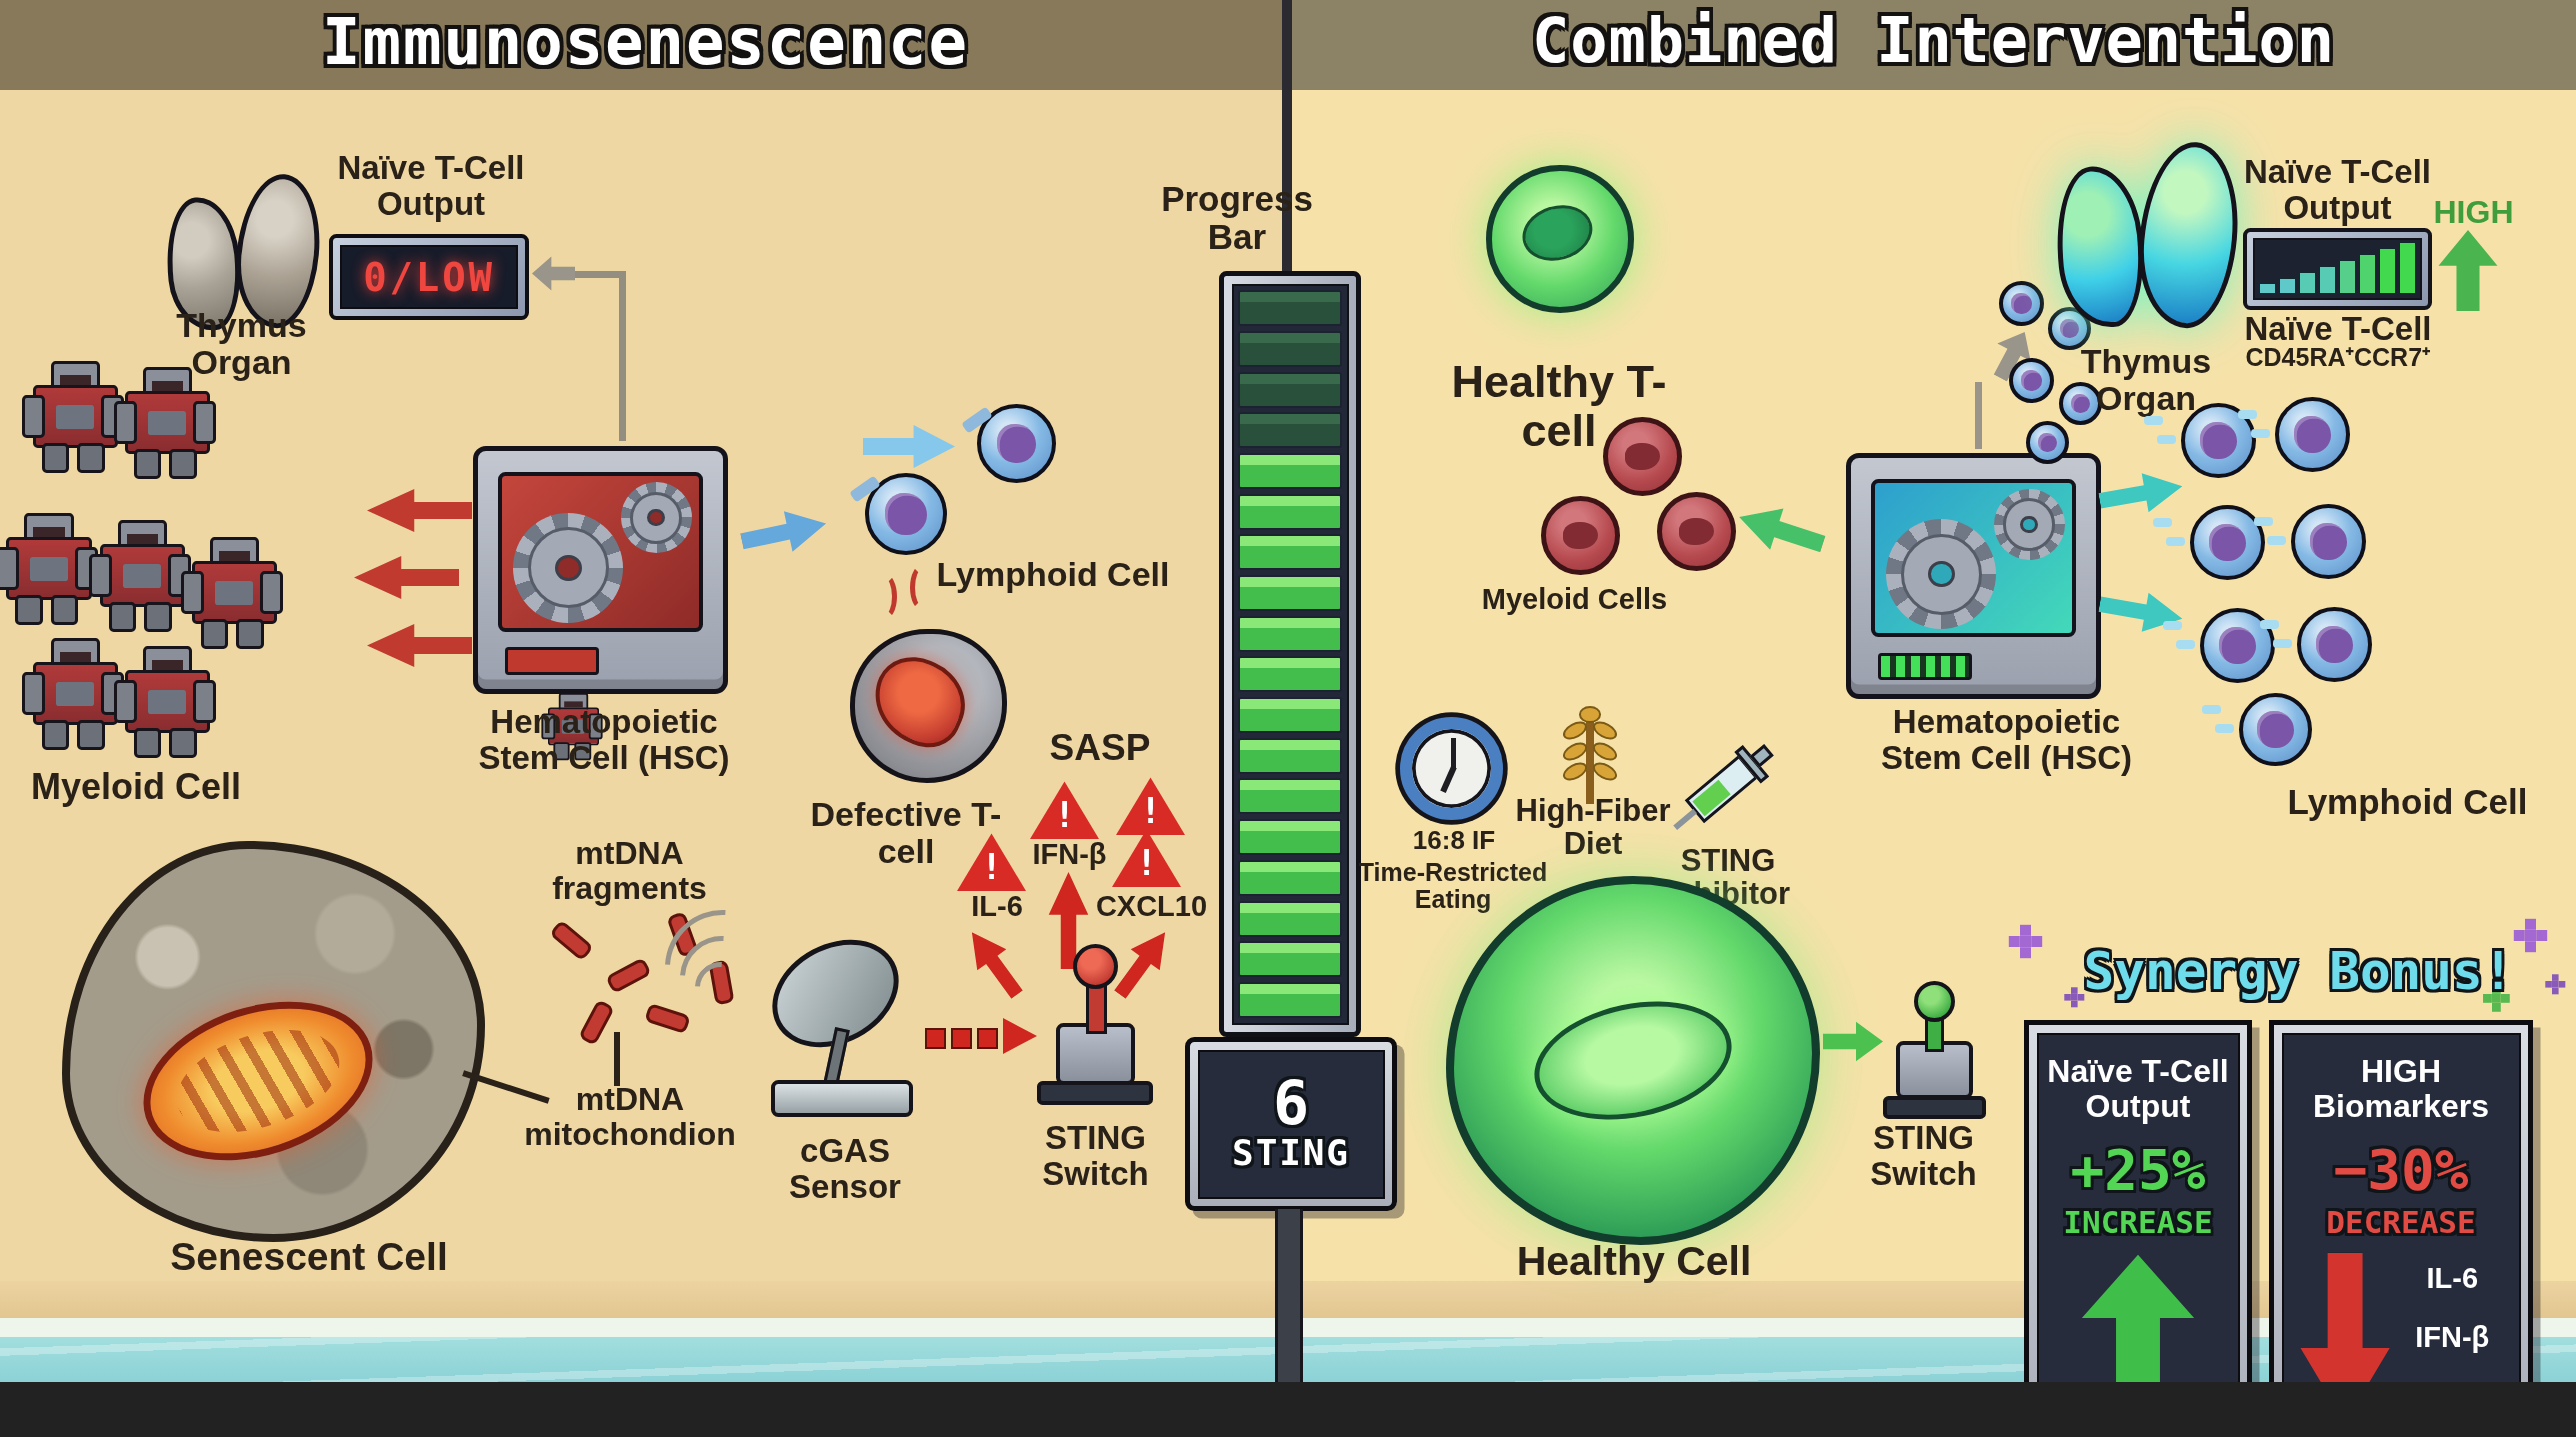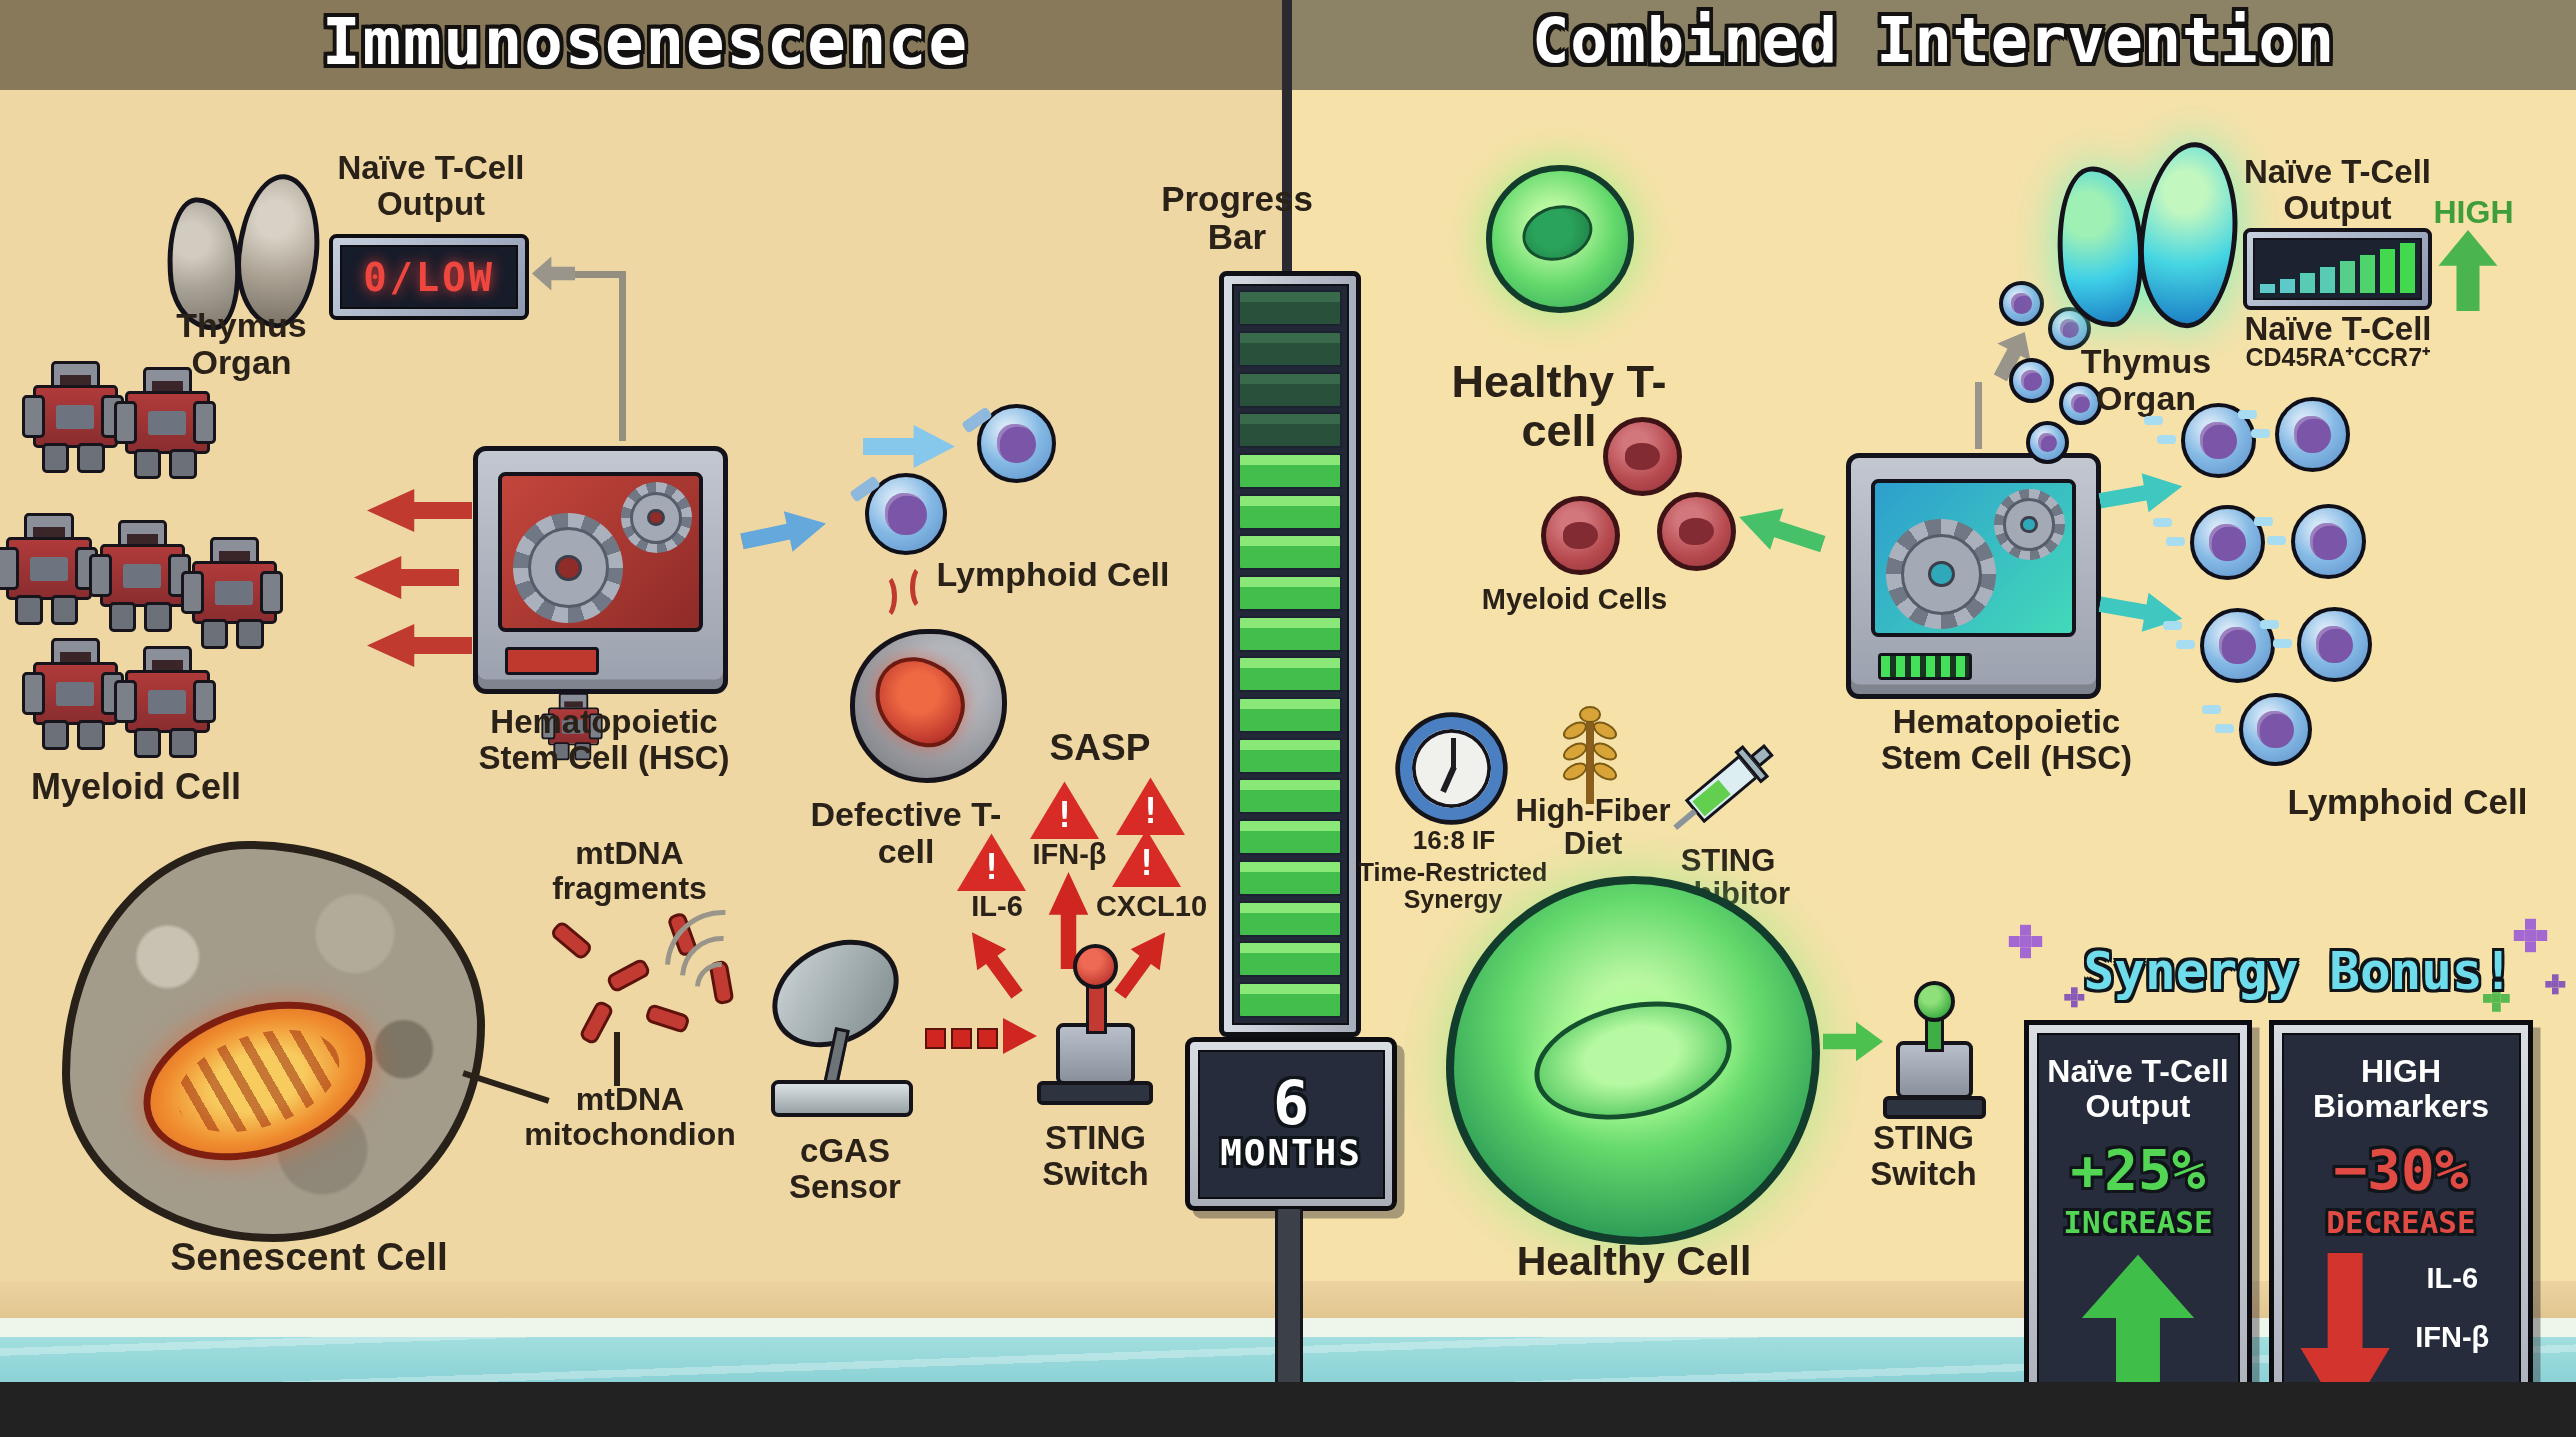--- a/index.html
+++ b/index.html
@@ -101,21 +101,21 @@
         <div class="seg"></div>
       <div class="seg"></div>
         <div class="seg"></div>
         <div class="seg"></div>
         <div class="seg"></div>
     </div>
   </div>
   <div class="card" style="left:1185px;top:1037px;width:212px;height:174px;border-radius:9.4px;">
     <div class="card-in" style="padding:5.6px;justify-content:center;">
       <div class="pixel outl3" style="font-size:60px;color:#fff;line-height:.95;">6</div>
-      <div class="pixel outl3" style="font-size:36px;color:#fff;letter-spacing:1.9px;">MONTHS</div>
+      <div class="pixel outl3" style="font-size:36px;color:#fff;letter-spacing:1.9px;">STING</div>
     </div>
   </div>
   <div class="abs" style="left:1275px;top:1209px;width:28px;height:228px;background:#3c4048;border-left:3.7px solid #17161c;border-right:3.7px solid #17161c;box-sizing:border-box;"></div>
 
   <div class="thymus" style="left:167px;top:174px;width:152px;height:167px;">
     <i class="lobe" style="left:0;top:14%;width:48%;height:80%;border-radius:48% 52% 42% 58%/60% 45% 55% 40%;transform:rotate(-6deg);background:radial-gradient(circle at 35% 30%,#d2ccc0 0 18%,#a9a296 50%,#837d71 92%);"></i>
     <i class="lobe" style="right:0;top:0;width:54%;height:92%;border-radius:50% 50% 45% 55%/55% 50% 50% 45%;transform:rotate(5deg);background:radial-gradient(circle at 42% 28%,#d8d2c6 0 16%,#aba294 52%,#7e7769 92%);"></i>
   </div>
   <div class="lbl" style="left:148px;top:307px;width:187px;font-size:34px;">Thymus Organ</div>
 
@@ -337,21 +337,21 @@
   <div class="bcell trail" style="left:2200px;top:608px;width:75px;height:75px;"></div>
   <div class="bcell trail" style="left:2297px;top:607px;width:75px;height:75px;"></div>
   <div class="bcell trail" style="left:2239px;top:693px;width:73px;height:73px;"></div>
   <div class="lbl" style="left:2286px;top:783px;width:243px;font-size:35px;">Lymphoid Cell</div>
 
   <div class="abs" style="left:1400px;top:717px;width:103px;height:103px;border-radius:50%;background:#f0f1ec;border:12px solid #4a7fc1;box-shadow:0 0 0 4.7px #15141a,inset 0 0 0 3.7px #15141a;box-sizing:border-box;">
     <i style="position:absolute;left:49%;top:12%;width:5.6px;height:40%;background:#1d1d22;"></i>
     <i style="position:absolute;left:49%;top:48%;width:5.6px;height:34%;background:#1d1d22;transform:rotate(24deg);transform-origin:top center;"></i>
   </div>
   <div class="lbl" style="left:1393px;top:826px;width:122px;font-size:26px;">16:8 IF</div>
-  <div class="lbl" style="left:1350px;top:859px;width:206px;font-size:25px;">Time-Restricted Synergy</div>
+  <div class="lbl" style="left:1350px;top:859px;width:206px;font-size:25px;">Time-Restricted Eating</div>
 
   <div class="abs" style="left:1556px;top:710px;width:67px;height:95px;">
     <i style="position:absolute;left:30px;top:3.7px;width:7.5px;height:90px;background:#8a5f1d;"></i>
     <i style="position:absolute;left:22.5px;top:-3.7px;width:22.5px;height:17px;background:#d8a437;border:2.8px solid #7a5a14;border-radius:50%;box-sizing:border-box;"></i>
     <i style="position:absolute;left:5.6px;top:13px;width:26px;height:15px;background:#d8a437;border:2.8px solid #7a5a14;border-radius:50%;transform:rotate(-28deg);box-sizing:border-box;"></i>
     <i style="position:absolute;left:36px;top:13px;width:26px;height:15px;background:#d8a437;border:2.8px solid #7a5a14;border-radius:50%;transform:rotate(28deg);box-sizing:border-box;"></i>
     <i style="position:absolute;left:5.6px;top:34px;width:26px;height:15px;background:#d8a437;border:2.8px solid #7a5a14;border-radius:50%;transform:rotate(-28deg);box-sizing:border-box;"></i>
     <i style="position:absolute;left:36px;top:34px;width:26px;height:15px;background:#d8a437;border:2.8px solid #7a5a14;border-radius:50%;transform:rotate(28deg);box-sizing:border-box;"></i>
     <i style="position:absolute;left:5.6px;top:54px;width:26px;height:15px;background:#d8a437;border:2.8px solid #7a5a14;border-radius:50%;transform:rotate(-28deg);box-sizing:border-box;"></i>
     <i style="position:absolute;left:36px;top:54px;width:26px;height:15px;background:#d8a437;border:2.8px solid #7a5a14;border-radius:50%;transform:rotate(28deg);box-sizing:border-box;"></i>

